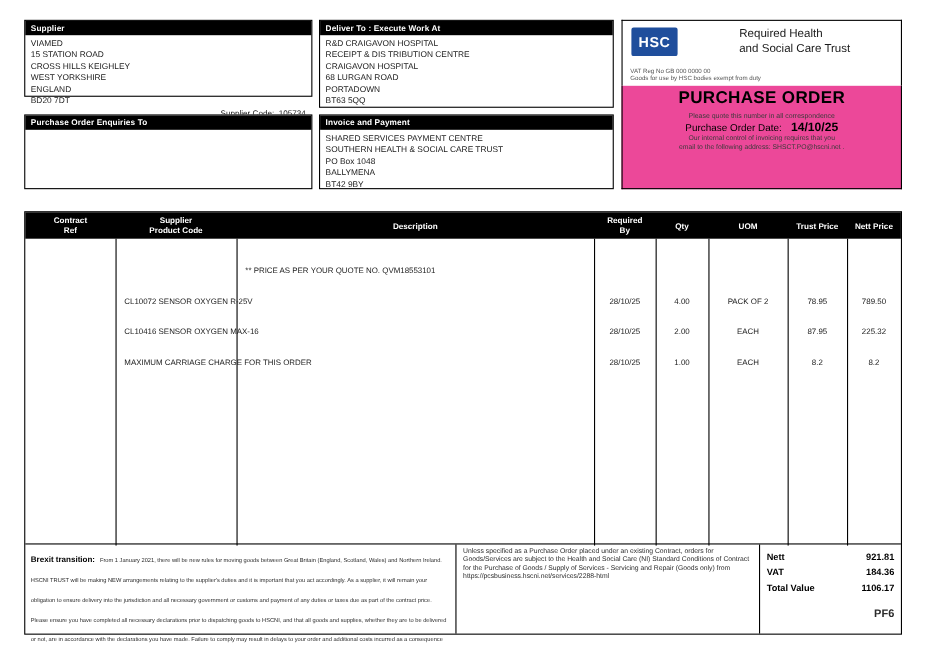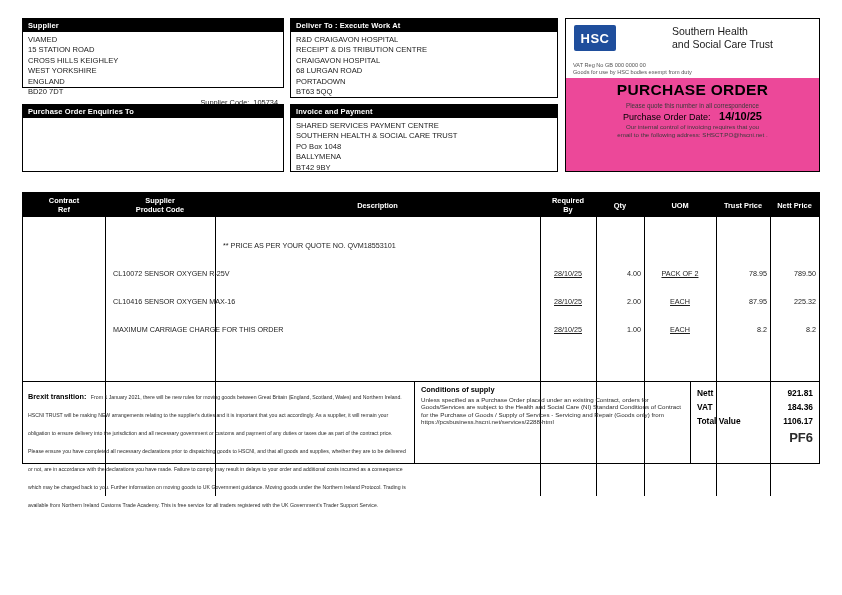--- a/index.html
+++ b/index.html
@@ -159,21 +159,21 @@
     color: #3a3a3a;
     padding: 0 6px;
   }
 
   
   #table-wrap {
     position: absolute;
     left: 22px;
     top: 192px;
     width: 798px;
-    height: 272px;
+    height: 385px;
     border: 1px solid #000;
     box-sizing: border-box;
   }
   #table-head {
     background: #000;
     color: #fff;
     height: 24px;
     display: flex;
     align-items: center;
     font-size: 7.4px;
@@ -208,22 +208,22 @@
   .row {
     position: absolute;
     left: 0;
     right: 0;
     display: flex;
     font-size: 7.2px;
     color: #1c1c1c;
     line-height: 9px;
   }
   .row .cell { box-sizing: border-box; padding: 0 3px; }
-  .cell.num { text-align: right; }
-  .cell.ctr { text-align: center; text-decoration: underline; }
+  .cell.num { text-align: center; }
+  .cell.ctr { text-align: center; }
 
   #note-row {
     position: absolute;
     left: 200px;
     top: 24px;
     font-size: 7.2px;
     color: #1c1c1c;
   }
 
   
@@ -284,23 +284,23 @@
   }
   .total-row {
     display: flex;
     justify-content: space-between;
     font-size: 8.4px;
     font-weight: bold;
     line-height: 14px;
   }
   .total-row .tl { padding-right: 8px; }
   #page-ref {
-    margin-top: 2px;
+    margin-top: 12px;
     text-align: right;
-    font-size: 13px;
+    font-size: 10px;
     font-weight: bold;
     color: #2b2b2b;
   }
 </style>
 </head>
 <body>
 
 <div class="page">
 
   <div class="box" id="supplier-box">
@@ -343,21 +343,21 @@
       <div class="line">SOUTHERN HEALTH &amp; SOCIAL CARE TRUST</div>
       <div class="line">PO Box 1048</div>
       <div class="line">BALLYMENA</div>
       <div class="line">BT42 9BY</div>
     </div>
   </div>
 
   <div id="trust-panel">
     <div id="hsc-logo">HSC</div>
     <div id="trust-name">
-      <div>Southern Health</div>
+      <div>Required Health</div>
       <div>and Social Care Trust</div>
     </div>
   </div>
   <div id="vat-block">
     <div>VAT Reg No GB 000 0000 00</div>
     <div>Goods for use by HSC bodies exempt from duty</div>
   </div>
 
   <div id="po-panel">
     <div id="po-title">PURCHASE ORDER</div>
@@ -444,21 +444,20 @@
         <div class="cell c-nett num">8.2</div>
       </div>
     </div>
 
     <div id="footer-band">
       <div id="brexit-cell">
         <span id="brexit-title">Brexit transition:</span>
         <span id="brexit-text">From 1 January 2021, there will be new rules for moving goods between Great Britain (England, Scotland, Wales) and Northern Ireland. HSCNI TRUST will be making NEW arrangements relating to the supplier's duties and it is important that you act accordingly. As a supplier, it will remain your obligation to ensure delivery into the jurisdiction and all necessary government or customs and payment of any duties or taxes due as part of the contract price. Please ensure you have completed all necessary declarations prior to dispatching goods to HSCNI, and that all goods and supplies, whether they are to be delivered or not, are in accordance with the declarations you have made. Failure to comply may result in delays to your order and additional costs incurred as a consequence which may be charged back to you. Further information on moving goods to UK Government guidance. Moving goods under the Northern Ireland Protocol. Trading is available from Northern Ireland Customs Trade Academy. This is free service for all traders registered with the UK Government's Trader Support Service.</span>
       </div>
       <div id="conditions-cell">
-        <div id="cond-title">Conditions of supply</div>
         <div id="cond-text">Unless specified as a Purchase Order placed under an existing Contract, orders for Goods/Services are subject to the Health and Social Care (NI) Standard Conditions of Contract for the Purchase of Goods / Supply of Services - Servicing and Repair (Goods only) from</div>
         <div id="cond-link">https://pcsbusiness.hscni.net/services/2288-html</div>
       </div>
       <div id="totals-cell">
         <div class="total-row">
           <span class="tl">Nett</span>
           <span>921.81</span>
         </div>
         <div class="total-row">
           <span class="tl">VAT</span>

